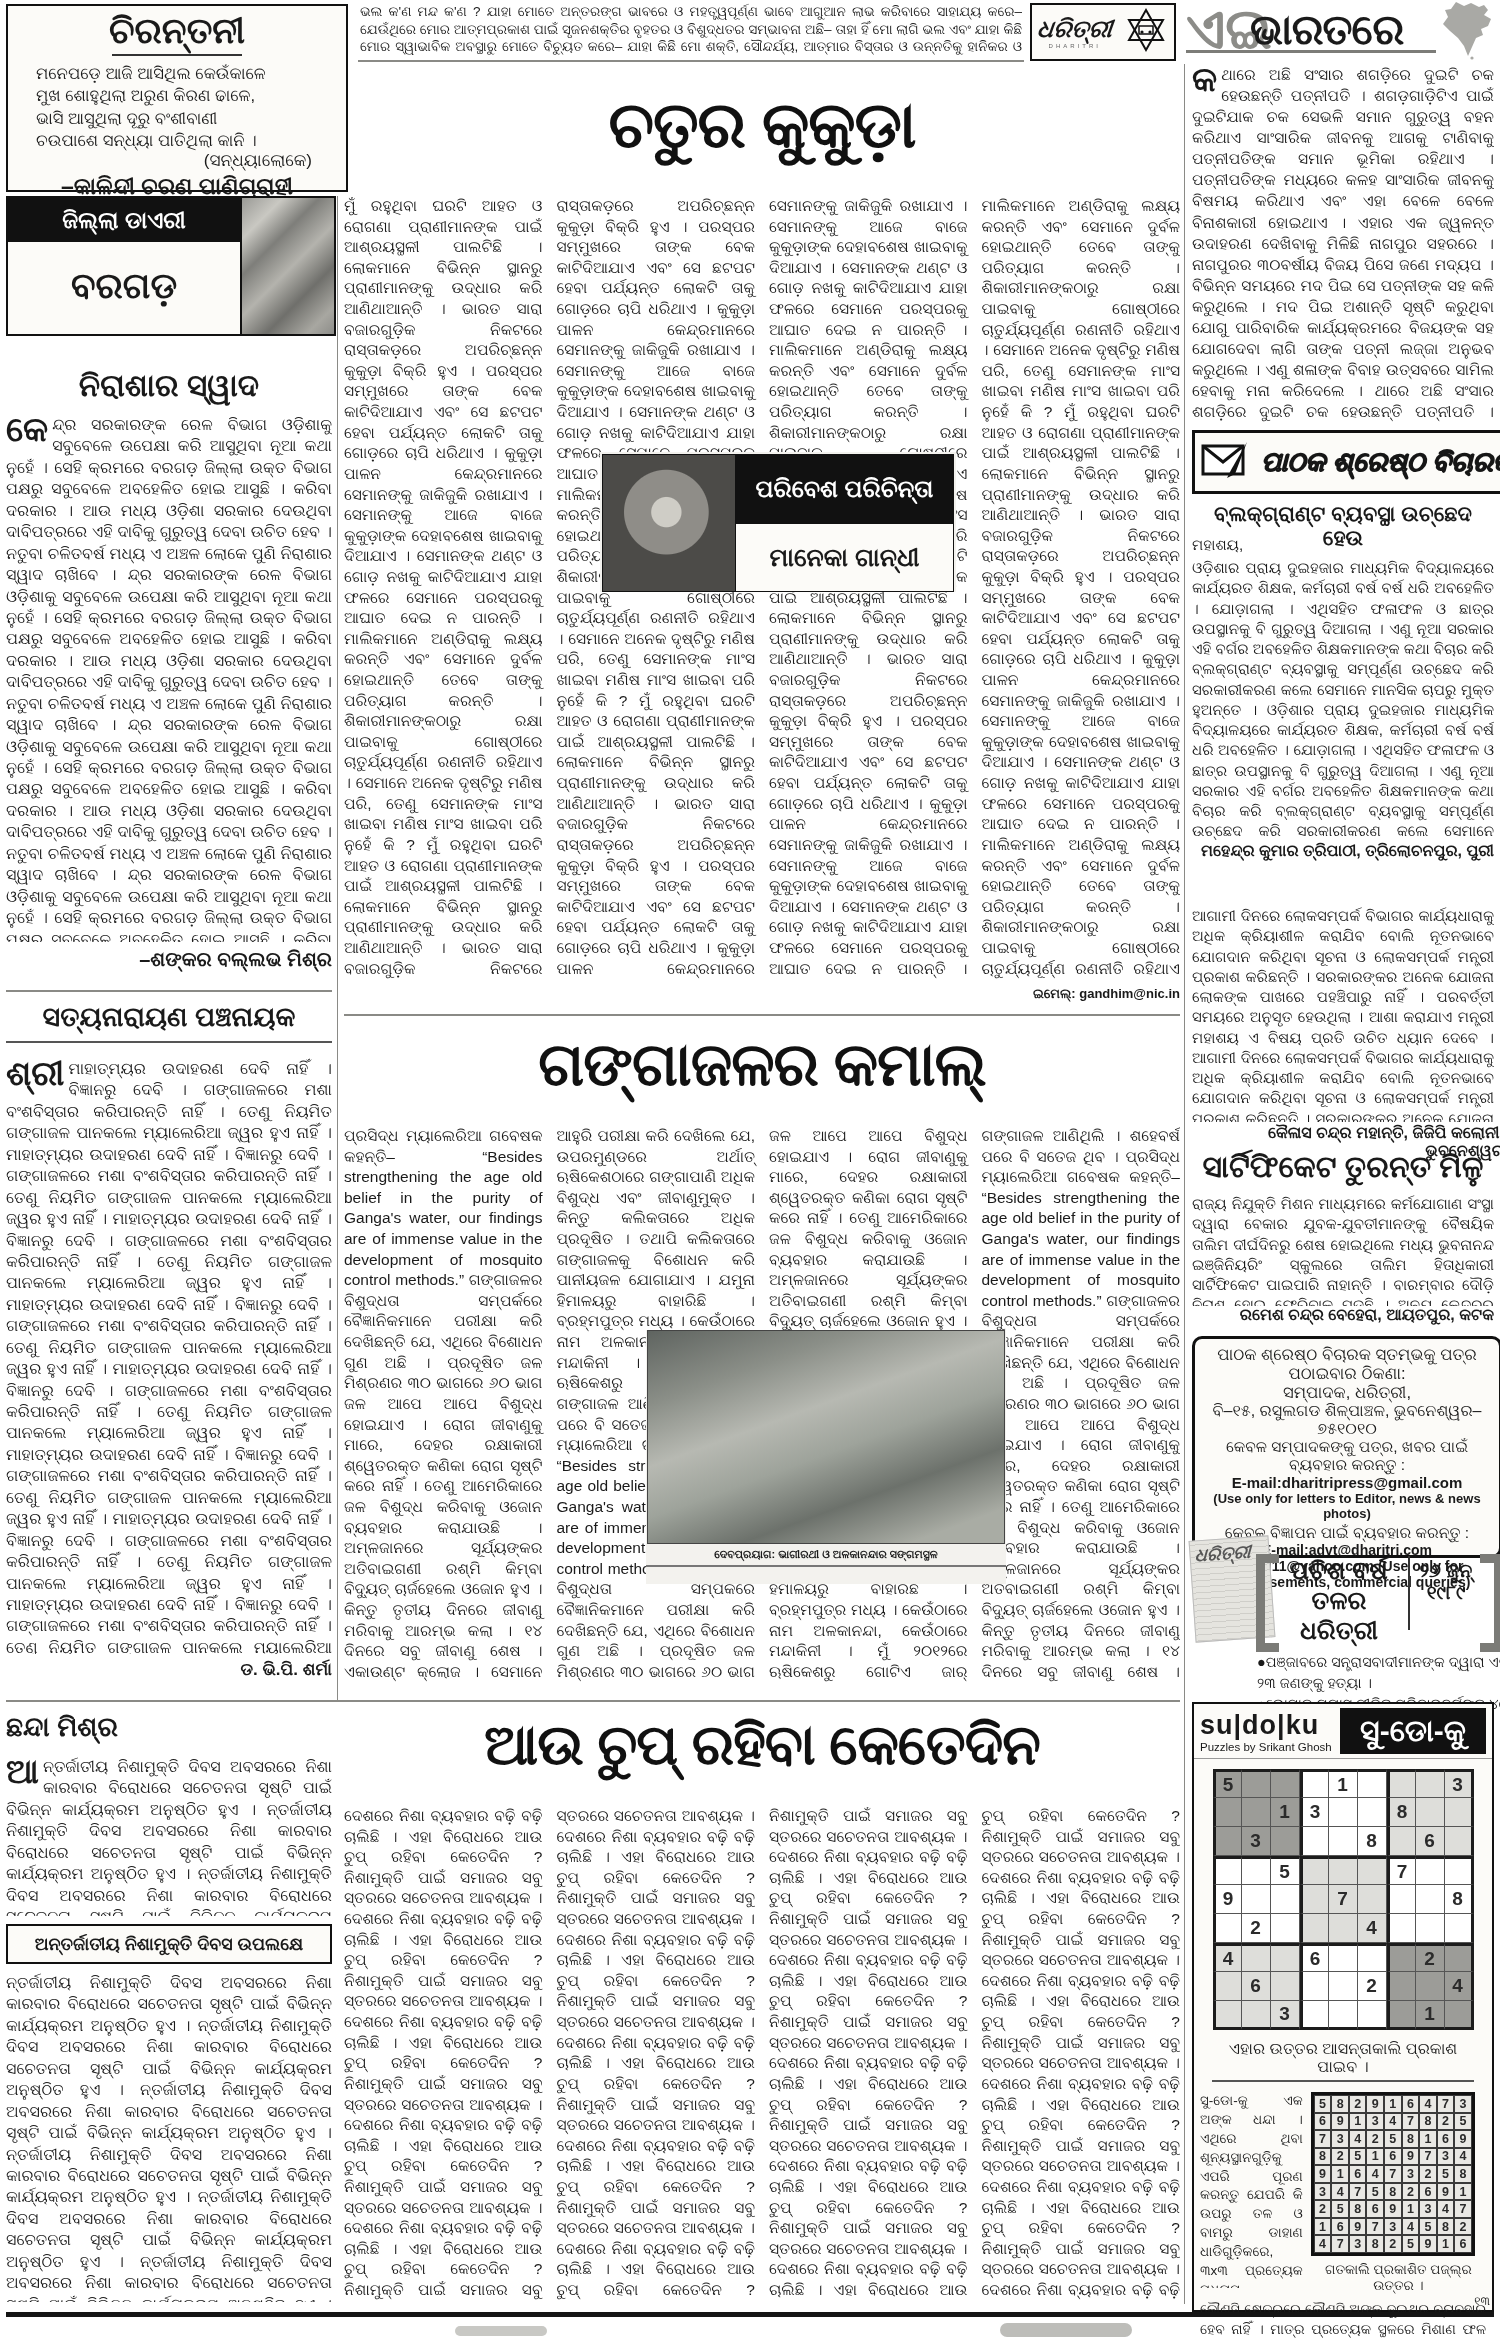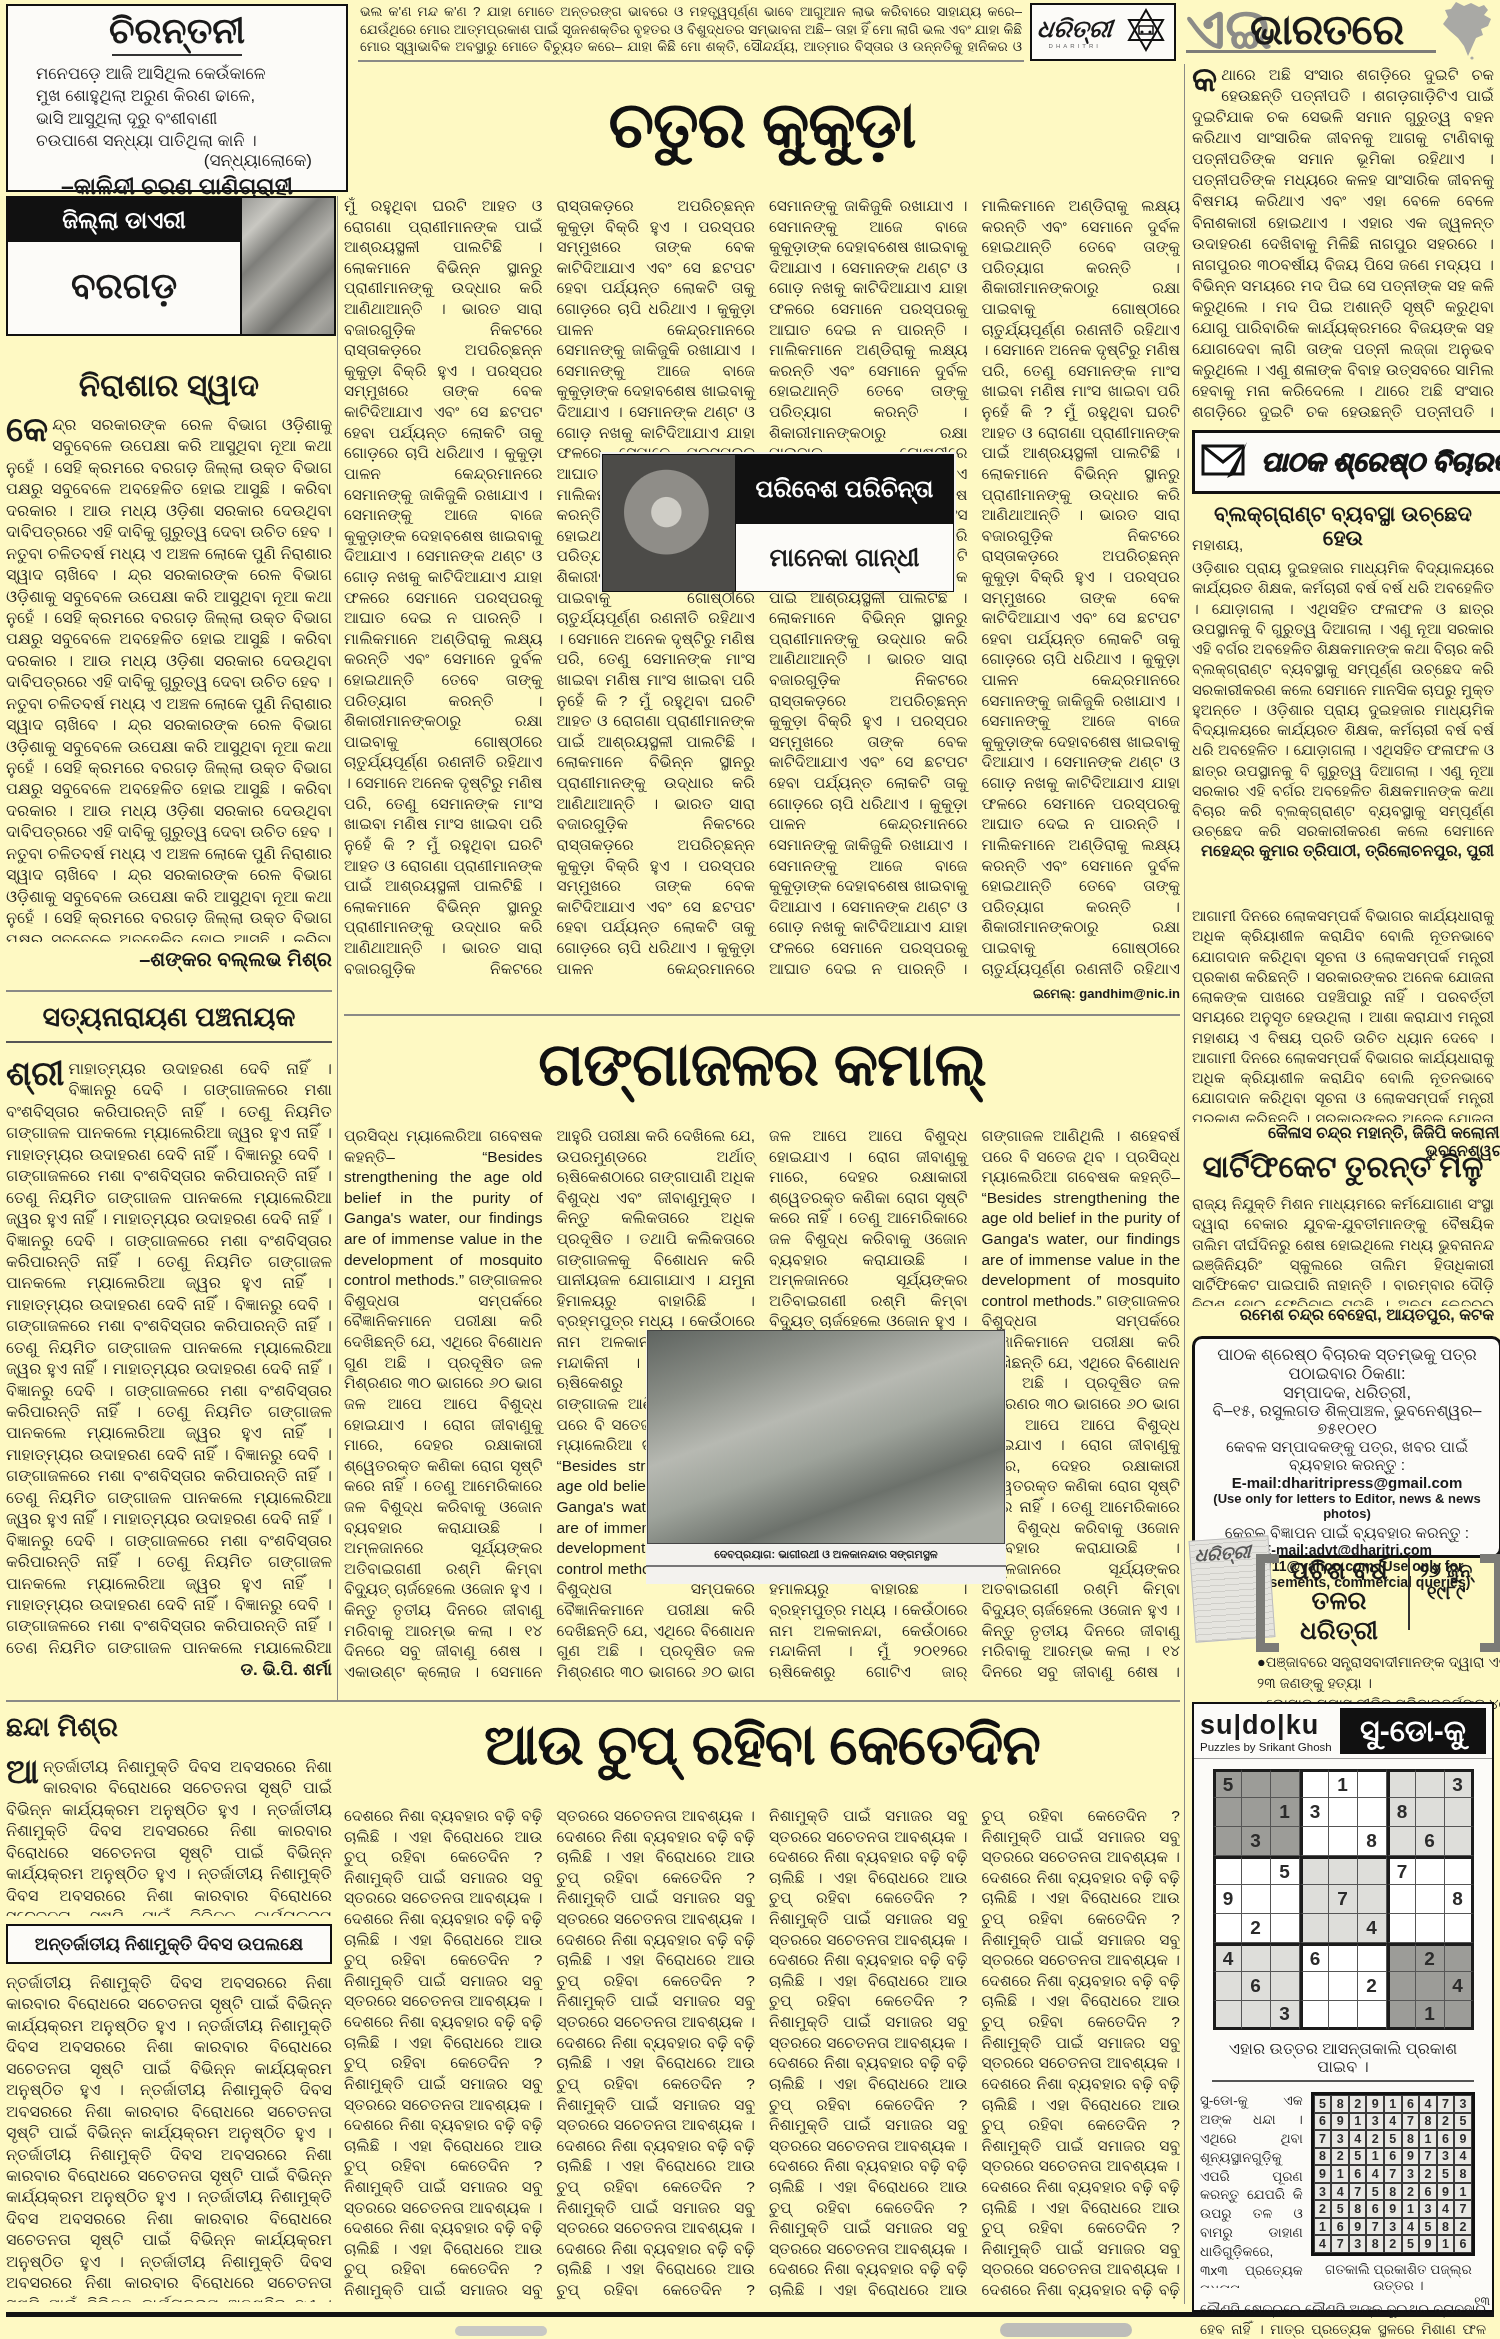--- a/index.html
+++ b/index.html
@@ -1,16 +1,16 @@
 <!DOCTYPE html>
 <html><head>
 <meta charset="utf-8">
 <style>
   html,body{margin:0;padding:0;background:#dddcd8;}
-  #page{position:relative;width:1500px;height:2339px;background:#fef9c3;
+  #page{position:relative;width:1500px;height:2339px;background:#ffffff;
         font-family:"Liberation Sans","DejaVu Sans",sans-serif;color:#1a1a1a;overflow:hidden;}
   .abs{position:absolute;}
   .tb{overflow:hidden;text-align:justify;}
   .ctr{text-align:center;}
   .rt{text-align:right;}
   .b{font-weight:bold;}
   .rule{background:#8a8a86;}
   .blackbar{background:#111;color:#fff;}
   .box{border:2px solid #111;background:#fcfbf8;}
   .headline{font-weight:bold;color:#111;letter-spacing:-1px;transform:scaleY(1.06);white-space:nowrap;}

